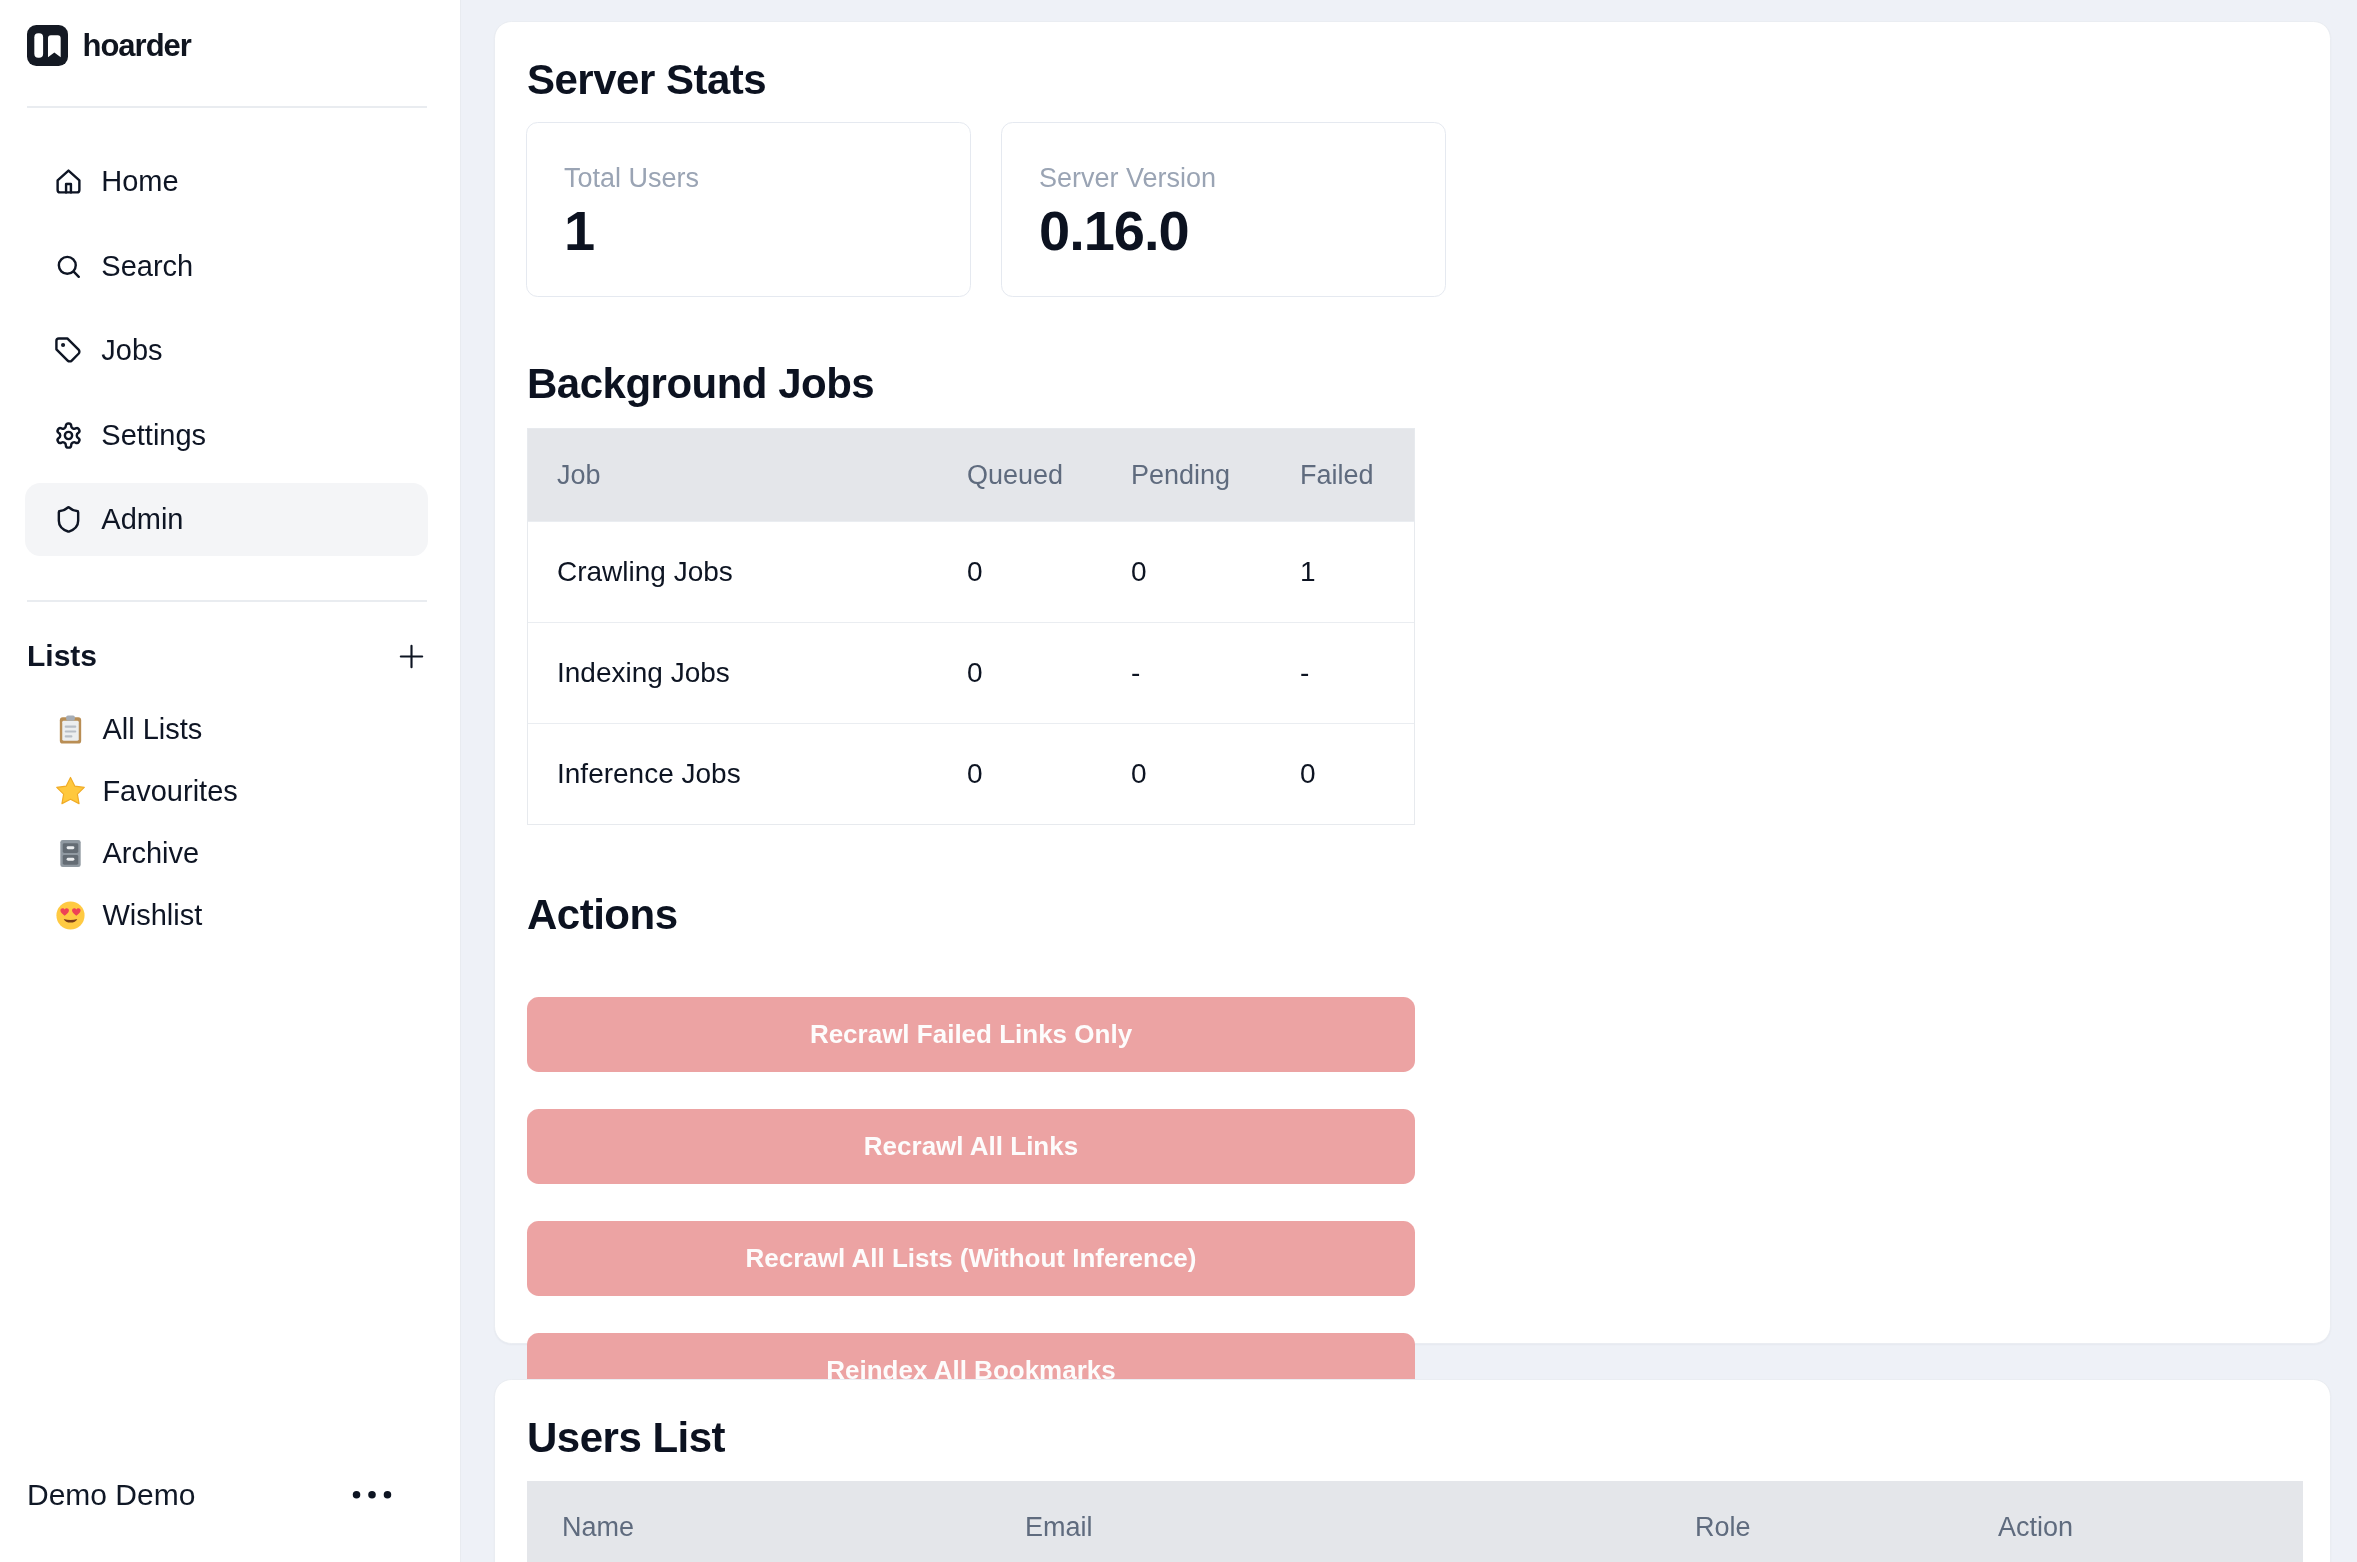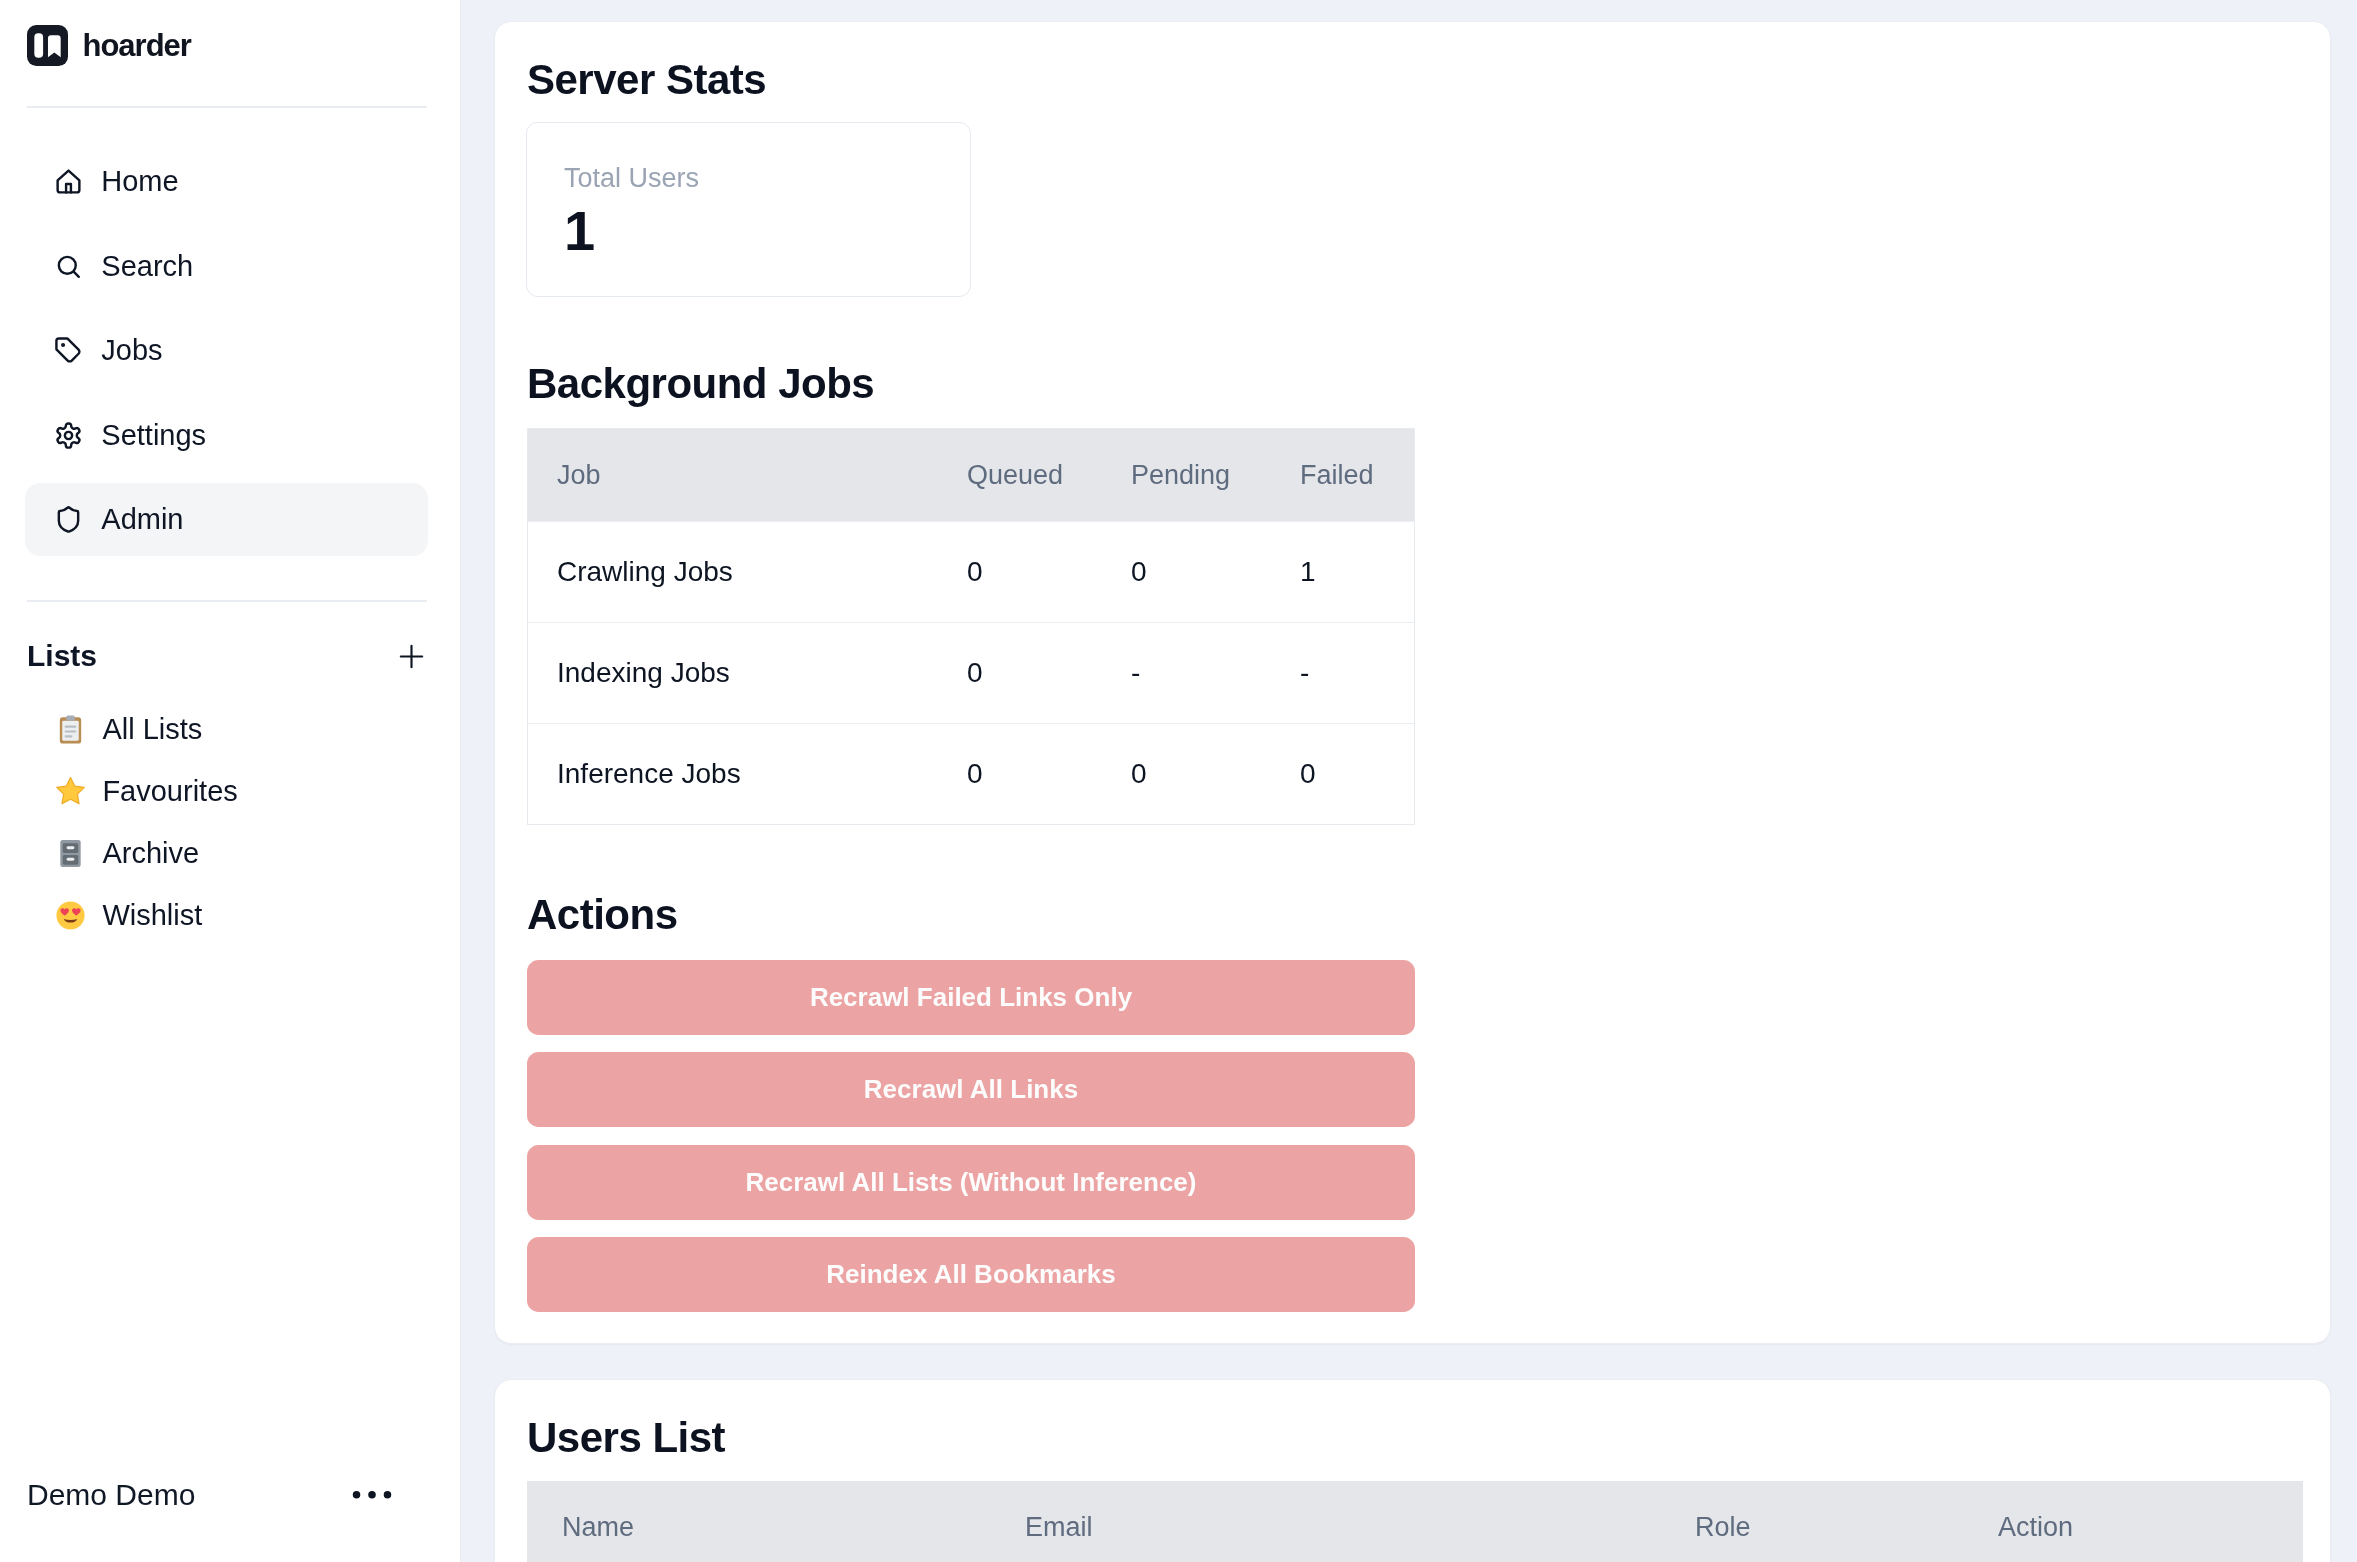--- a/index.html
+++ b/index.html
@@ -47,21 +47,21 @@
   .t3{top:868px;}
   .cards{position:absolute; left:31px; top:100px; display:flex; gap:30px;}
   .card{width:445px; height:175px; border:1.9px solid #e5e9f0; border-radius:11.6px; padding:39px 0 12px 37px;}
   .card-label{font-size:27px; font-weight:500; color:var(--muted); line-height:33px;}
   .card-value{font-size:56px; font-weight:700; letter-spacing:-1px; line-height:64px; margin-top:3.9px; color:#0c1220;}
   .jobs{position:absolute; left:32px; top:406px; width:888px; border:1px solid #e7eaee;}
   .grid-row{display:grid; grid-template-columns:410px 164px 169px 1fr; align-items:center; padding-left:29px;}
   .jobs .hrow{height:92px; background:var(--band-bg); color:var(--header-text); font-size:27px; font-weight:500;}
   .jobs .drow{height:101px; font-size:28px; color:#0d1422; border-top:1px solid #eaedf1; background:#fff;}
   .actions-list{position:absolute; left:32px; top:938px; width:888px;}
-  .action-btn{display:block; width:100%; height:75px; margin-bottom:17.4px; border:none; border-radius:11.6px; background:var(--danger); color:#fdfcfc; font-size:26px; font-weight:600; font-family:inherit; cursor:pointer;}
+  .action-btn{display:block; width:100%; height:75px; margin-bottom:17.4px; border:none; border-radius:11.6px; background:var(--danger); color:#fdfcfc; font-size:26px; font-weight:600; font-family:inherit; cursor:pointer;margin-top:37px;}
   .users-head{position:absolute; left:32px; top:101px; width:1776px; height:92px; background:var(--band-bg); display:grid; grid-template-columns:463px 670px 303px 1fr; align-items:center; padding-left:35px; font-size:27px; font-weight:500; color:var(--header-text);}
 </style>
 </head>
 <body>
 
 <div id="screen">
 
   <aside class="sidebar">
 
     <div class="logo">
@@ -177,20 +177,24 @@
   <div class="main">
 
     <section class="panel p1">
       <h2 class="sec-title t1">Server Stats</h2>
 
       <div class="cards">
         <div class="card">
           <div class="card-label">Total Users</div>
           <div class="card-value">1</div>
         </div>
+        <div class="card">
+          <div class="card-label">Server Version</div>
+          <div class="card-value">0.16.0</div>
+        </div>
       </div>
 
       <h2 class="sec-title t2">Background Jobs</h2>
 
       <div class="jobs">
         <div class="grid-row hrow">
           <span>Job</span>
           <span>Queued</span>
           <span>Pending</span>
           <span>Failed</span>

